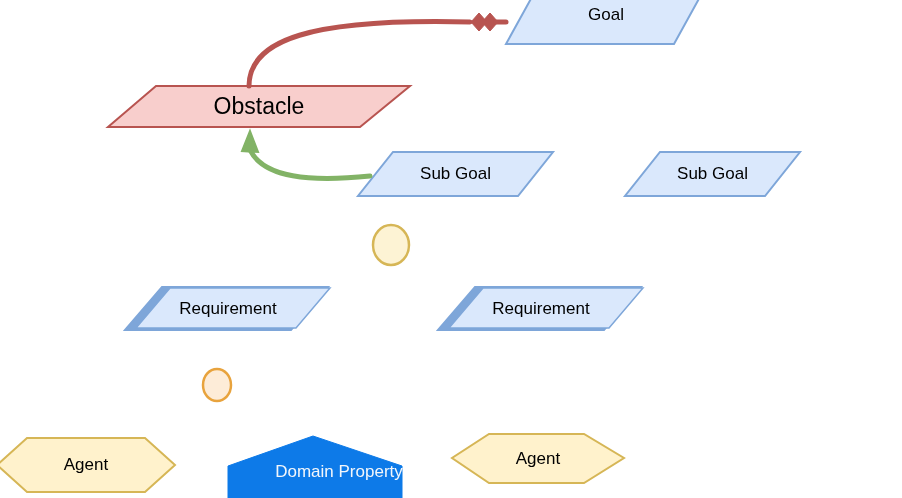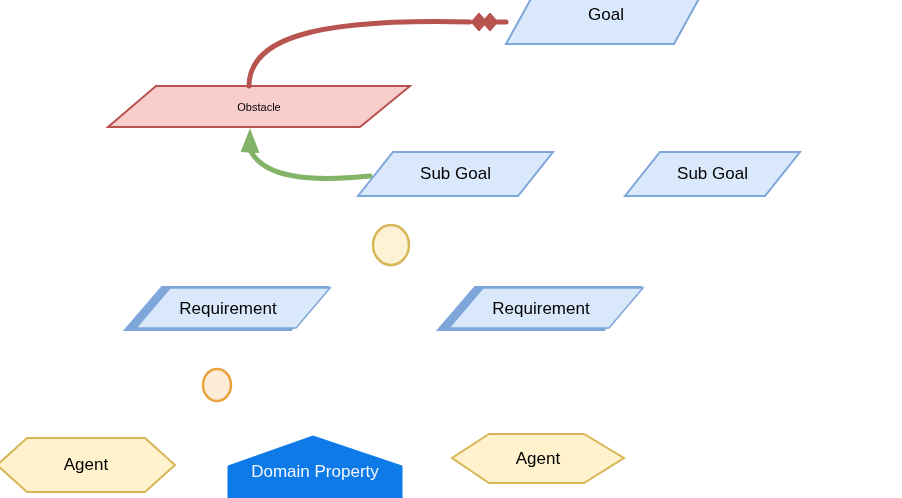--- a/index.html
+++ b/index.html
@@ -28,21 +28,21 @@
   .node-label {
     position: absolute;
     display: flex;
     align-items: center;
     justify-content: center;
     pointer-events: none;
     color: #000000;
     white-space: nowrap;
   }
   .lbl-goal        { font-size: 17px; }
-  .lbl-obstacle    { font-size: 11px; }
+  .lbl-obstacle    { font-size: 23px; }
   .lbl-subgoal     { font-size: 17px; }
   .lbl-requirement { font-size: 17px; }
   .lbl-agent       { font-size: 17px; }
   .lbl-domprop     { font-size: 17px; color: #f2f6fb; }
 </style>
 </head>
 <body>
 
 <div id="canvas">
 
@@ -119,15 +119,15 @@
   <div class="node-label lbl-subgoal" style="left:625px; top:152px; width:175px; height:44px;">Sub Goal</div>
 
   <div class="node-label lbl-requirement" style="left:130px; top:287px; width:196px; height:43px;">Requirement</div>
 
   <div class="node-label lbl-requirement" style="left:443px; top:287px; width:196px; height:43px;">Requirement</div>
 
   <div class="node-label lbl-agent" style="left:-3px; top:438px; width:178px; height:54px;">Agent</div>
 
   <div class="node-label lbl-agent" style="left:452px; top:434px; width:172px; height:49px;">Agent</div>
 
-  <div class="node-label lbl-domprop" style="left:228px; top:452px; width:174px; height:40px;">Domain Property</div>
+  <div class="node-label lbl-domprop" style="left:228px; top:452px; width:174px; height:40px;padding-left:24px;">Domain Property</div>
 
 </div>
 
 </body></html>

